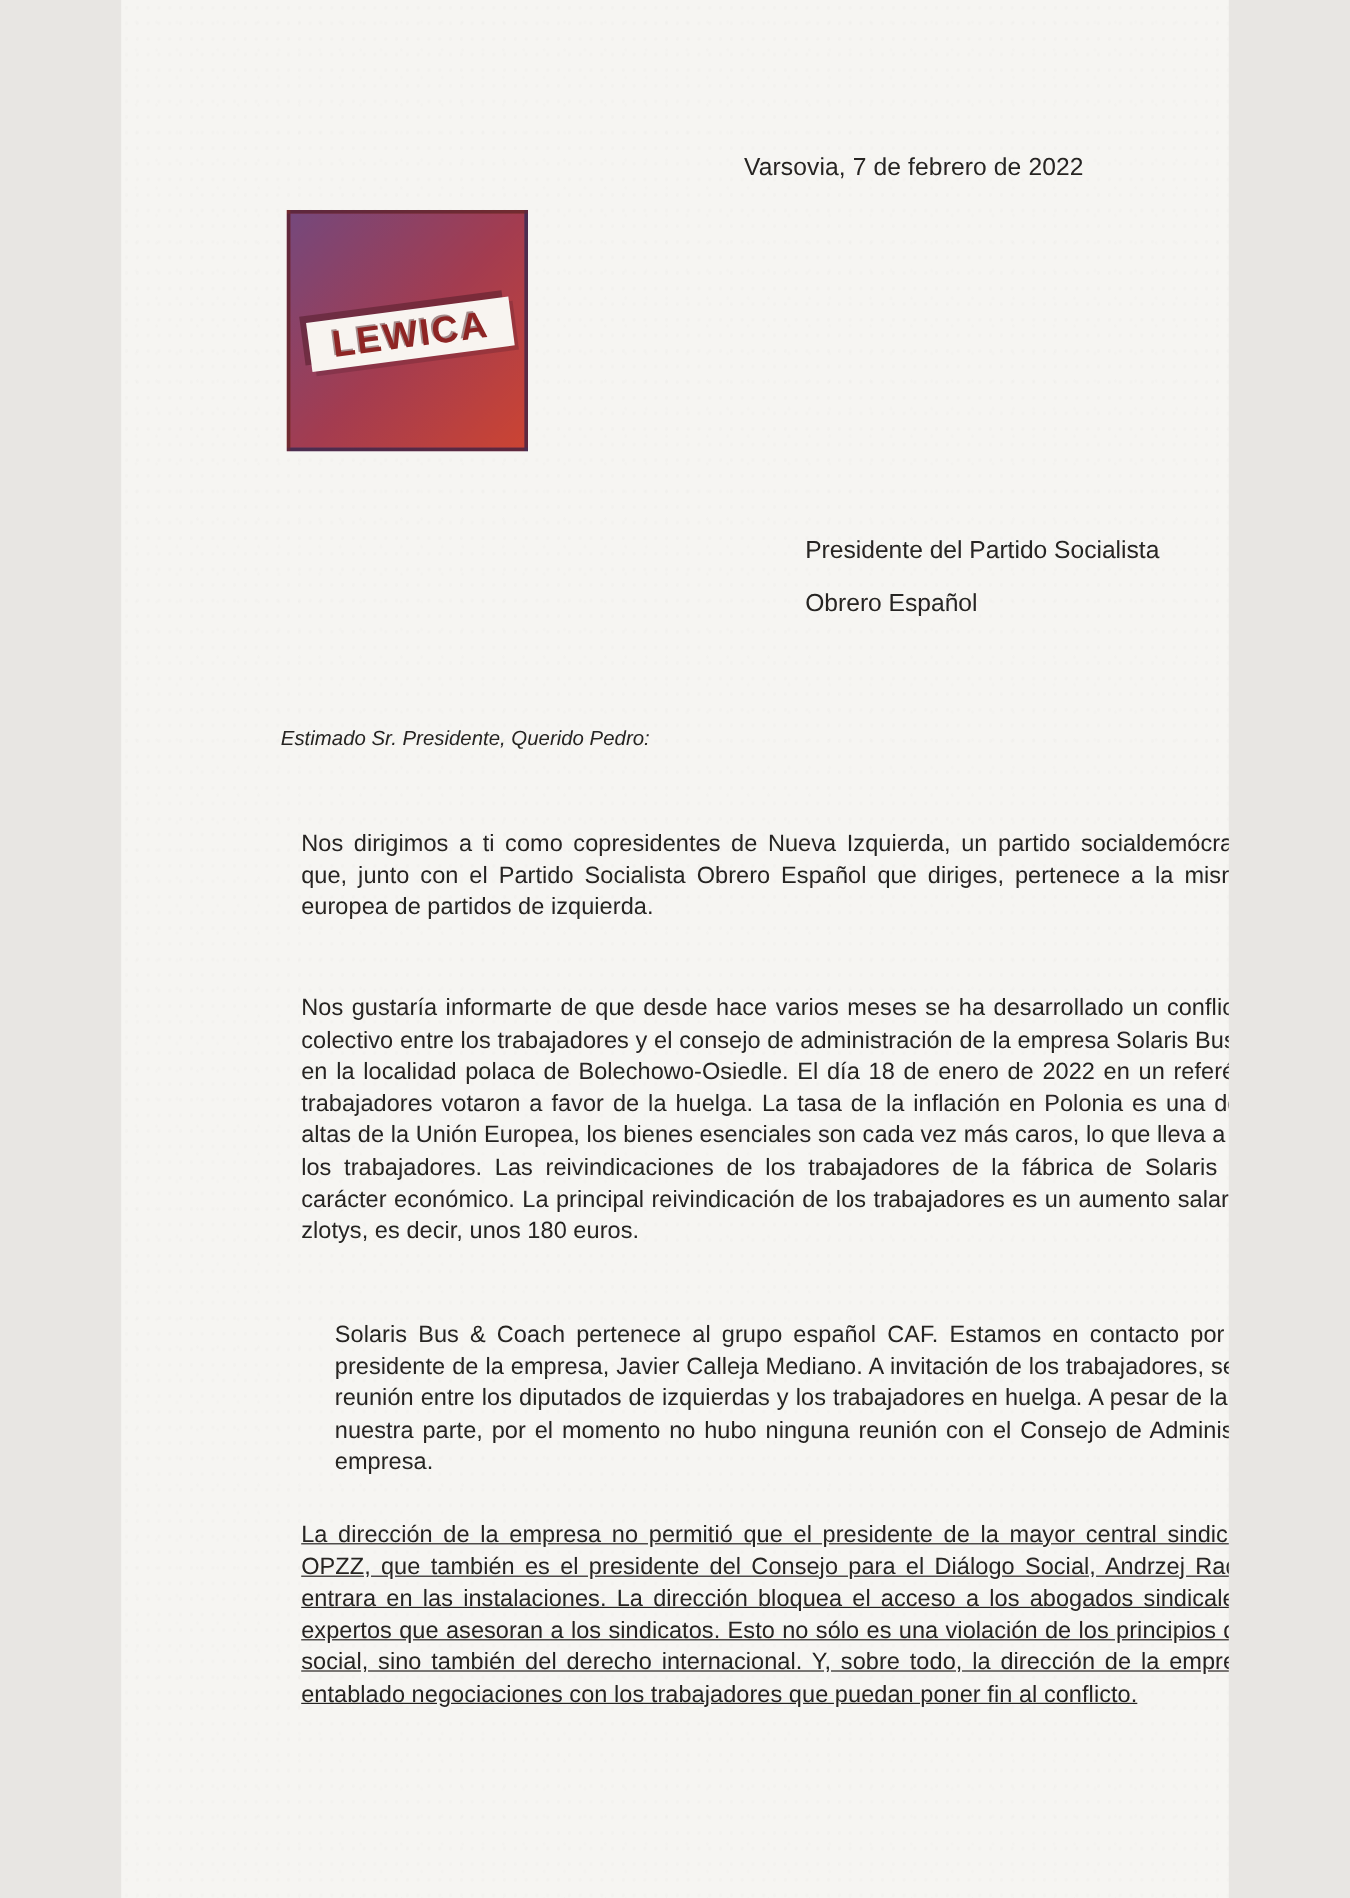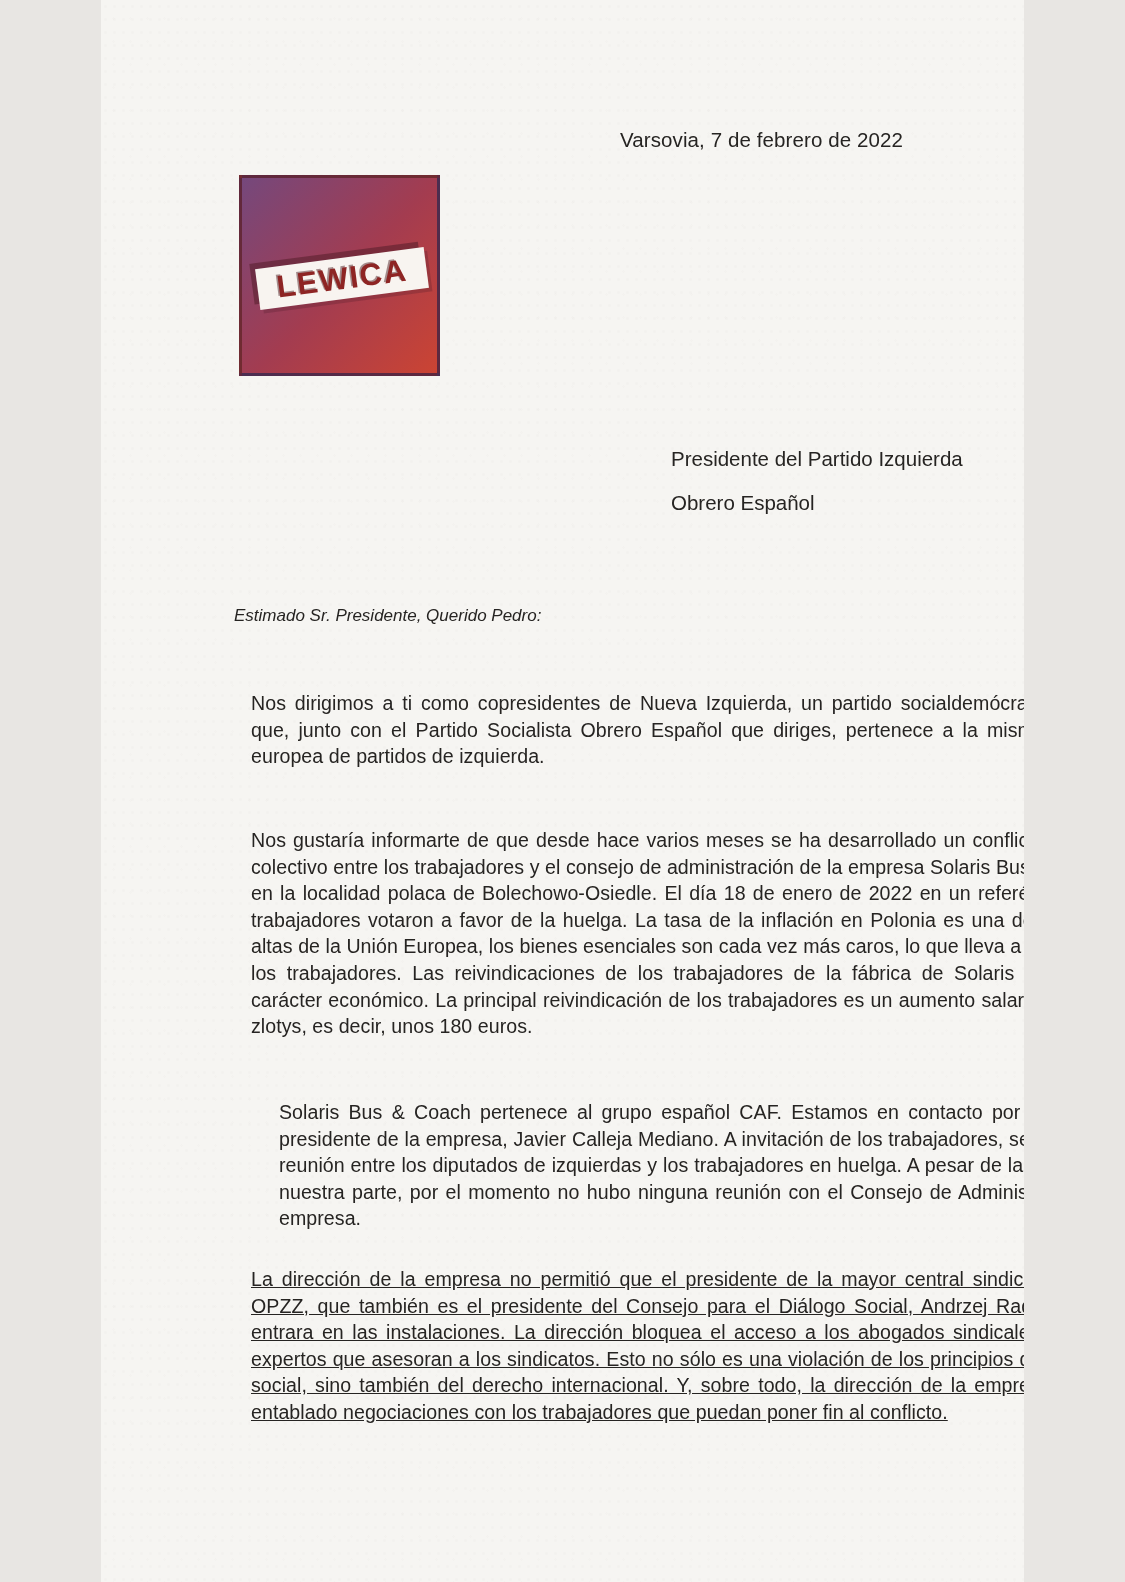--- a/index.html
+++ b/index.html
@@ -120,21 +120,21 @@
 
   <div class="dateline">Varsovia, 7 de febrero de 2022</div>
 
   <div class="logo">
     <div class="logo-banner">
       <span class="logo-banner-text">LEWICA</span>
     </div>
   </div>
 
   <div class="recipient">
-    <div>Presidente del Partido Izquierda Obrero Español</div>
+    <div>Presidente del Partido Socialista Obrero Español</div>
   </div>
 
   <div class="salutation">Estimado Sr. Presidente, Querido Pedro:</div>
 
   <p class="body-par p1">Nos dirigimos a ti como copresidentes de Nueva Izquierda, un partido socialdemócrata polaco que, junto con el Partido Socialista Obrero Español que diriges, pertenece a la misma familia europea de partidos de izquierda.</p>
 
   <p class="body-par p2">Nos gustaría informarte de que desde hace varios meses se ha desarrollado un conflicto laboral colectivo entre los trabajadores y el consejo de administración de la empresa Solaris Bus &amp; Coach en la localidad polaca de Bolechowo-Osiedle. El día 18 de enero de 2022 en un referéndum los trabajadores votaron a favor de la huelga. La tasa de la inflación en Polonia es una de las más altas de la Unión Europea, los bienes esenciales son cada vez más caros, lo que lleva a la miseria los trabajadores. Las reivindicaciones de los trabajadores de la fábrica de Solaris tienen un carácter económico. La principal reivindicación de los trabajadores es un aumento salarial de 800 zlotys, es decir, unos 180 euros.</p>
 
   <p class="body-par p3">Solaris Bus &amp; Coach pertenece al grupo español CAF. Estamos en contacto por carta con el presidente de la empresa, Javier Calleja Mediano. A invitación de los trabajadores, se celebró una reunión entre los diputados de izquierdas y los trabajadores en huelga. A pesar de la invitación de nuestra parte, por el momento no hubo ninguna reunión con el Consejo de Administración de la empresa.</p>
 

